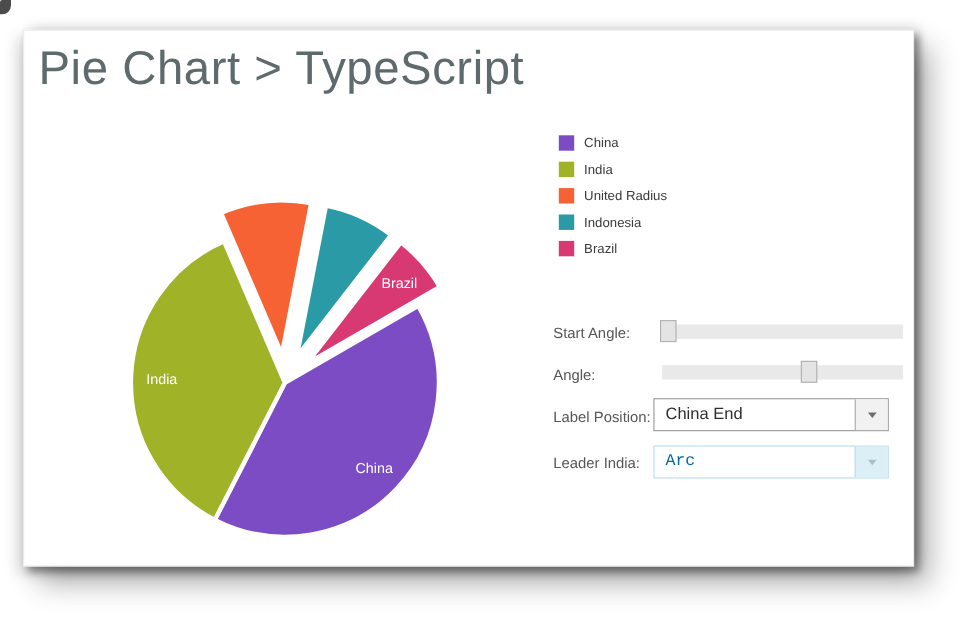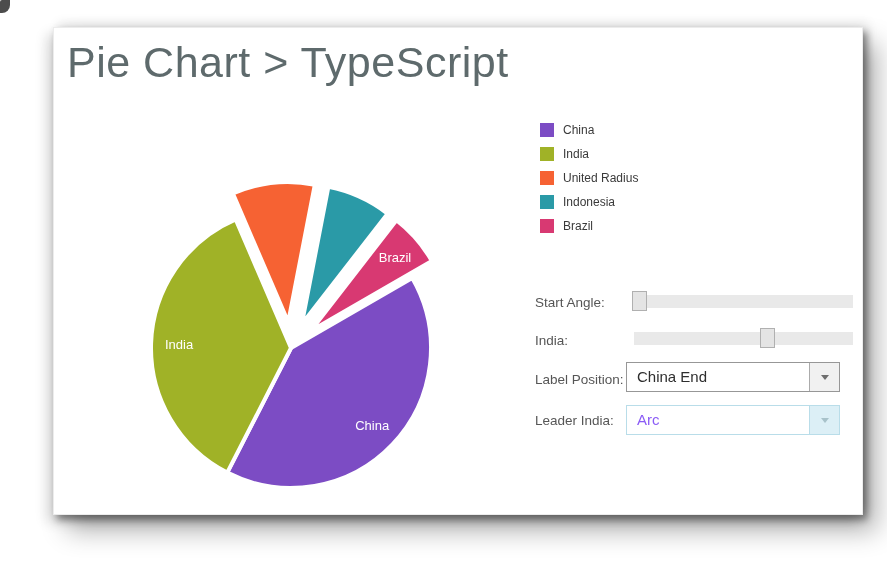--- a/index.html
+++ b/index.html
@@ -13,21 +13,20 @@
     background:#4c4c4c;border-bottom-right-radius:8px;border-top-left-radius:2px;
   }
   .card{
     position:absolute;left:21px;top:27px;width:810px;height:488px;
     background:#ffffff;border:1px solid #ececec;box-sizing:border-box;
     box-shadow:
       4px 5px 7px rgba(0,0,0,0.38),
       14px 16px 24px rgba(0,0,0,0.30),
       -6px 7px 12px rgba(0,0,0,0.14),
       5px -4px 10px rgba(0,0,0,0.10);
-    margin-left: 32px;
   }
   .title{
     position:absolute;left:13px;top:10px;margin:0;
     font-size:43px;font-weight:300;color:#5e6a6c;line-height:1.15;
     letter-spacing:0.5px;white-space:nowrap;
   }
   .pie-svg{position:absolute;left:57px;top:140px;}
   .pie-svg text{
     font-family:"Liberation Sans","DejaVu Sans",sans-serif;
     font-size:13px;fill:#ffffff;
@@ -59,21 +58,21 @@
   .combo{
     position:absolute;left:572px;width:214px;height:30px;box-sizing:border-box;
     background:#ffffff;border:1px solid #979797;
   }
   .combo-labelpos{top:334px;}
   .combo-leader{top:377px;border-color:#b9dde9;}
   .combo-value{
     position:absolute;left:10px;top:0;line-height:28px;
     font-size:15px;color:#2e2e2e;white-space:nowrap;
   }
-  .combo-value.muted{color:#8b5cf6;}
+  .combo-value.muted{color:#0369a1;font-family:Liberation Mono, monospace;}
   .combo-btn{
     position:absolute;right:0;top:0;bottom:0;width:29px;
     background:#f1f1f1;border-left:1px solid #ababab;
     display:flex;align-items:center;justify-content:center;
   }
   .combo-leader .combo-btn{background:#dceff6;border-left:1px solid #b9dde9;}
   .tri{
     width:0;height:0;
     border-left:4.5px solid transparent;border-right:4.5px solid transparent;
     border-top:5.5px solid #6e6e6e;
@@ -121,21 +120,21 @@
         <div class="legend-swatch" style="background: rgb(216, 57, 114);"></div>
         <span class="legend-label">Brazil</span>
       </div>
     </div>
 
   <div class="ctl-label lbl-start">Start Angle:</div>
   <div class="slider sl-start">
     <div class="slider-handle" style="left: -2px;"></div>
   </div>
 
-  <div class="ctl-label lbl-radius">India:</div>
+  <div class="ctl-label lbl-radius">Angle:</div>
   <div class="slider sl-radius">
     <div class="slider-handle" style="left: 126.1px;"></div>
   </div>
 
   <div class="ctl-label lbl-labelpos">Label Position:</div>
   <div class="combo combo-labelpos">
     <span class="combo-value">China End</span>
     <div class="combo-btn">
       <span class="tri"></span>
     </div>

